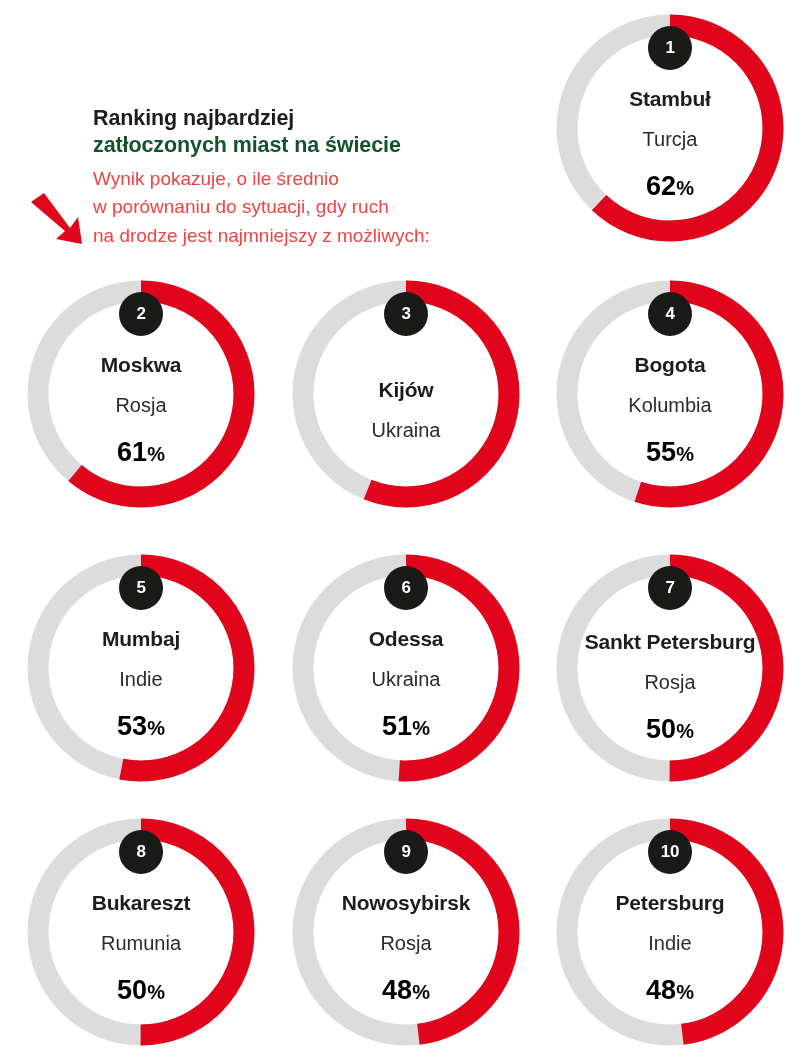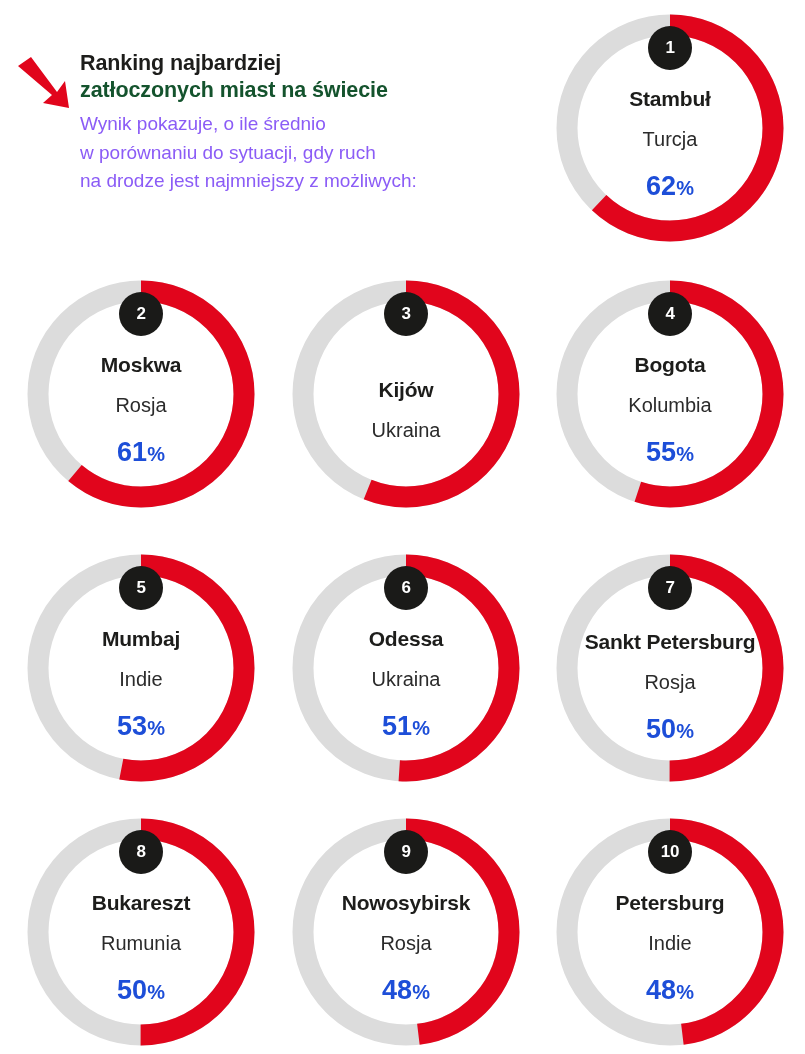--- a/index.html
+++ b/index.html
@@ -13,29 +13,28 @@
     height: 1054px;
     overflow: hidden;
     font-family: "Liberation Sans", "DejaVu Sans", sans-serif;
     color: #1a1a1a;
     position: relative;
   }
 
   
   .header {
     position: absolute;
-    left: 0;
+    left: 13px;
     top: 0;
     width: 520px;
     height: 250px;
     padding: 22px 0 0 14px;
     box-sizing: border-box;
     display: flex;
-    align-items: flex-start;
-    margin-top: 28px;
+    align-items: flex-end;
   }
   .arrow-wrap {
     width: 64px;
     flex: 0 0 64px;
     padding-top: 6px;
   }
   .arrow-icon {
     display: block;
   }
   .header-text {
@@ -49,21 +48,21 @@
     letter-spacing: -0.1px;
     white-space: nowrap;
   }
   .title-line.dark { color: #1d1d1b; }
   .title-line.red  { color: #14532d; }
 
   .subtitle {
     margin-top: 6px;
     font-size: 19px;
     line-height: 28.5px;
-    color: #8b5cf6;
+    color: #ef4444;
     font-weight: 400;
   }
   .subtitle div { white-space: nowrap; }
 
   
   .grid {
     position: absolute;
     left: 0;
     top: 0;
     width: 805px;
@@ -130,21 +129,21 @@
     font-size: 20px;
     font-weight: 400;
     color: #2b2b2b;
     line-height: 26px;
     margin-top: 15px;
     white-space: nowrap;
   }
   .pct {
     font-size: 27px;
     font-weight: bold;
-    color: #1d4ed8;
+    color: #000000;
     line-height: 30px;
     margin-top: 19px;
     white-space: nowrap;
   }
   .pct .sign { font-size: 20px; }
 </style>
 </head>
 <body>
 
 <div class="header">

